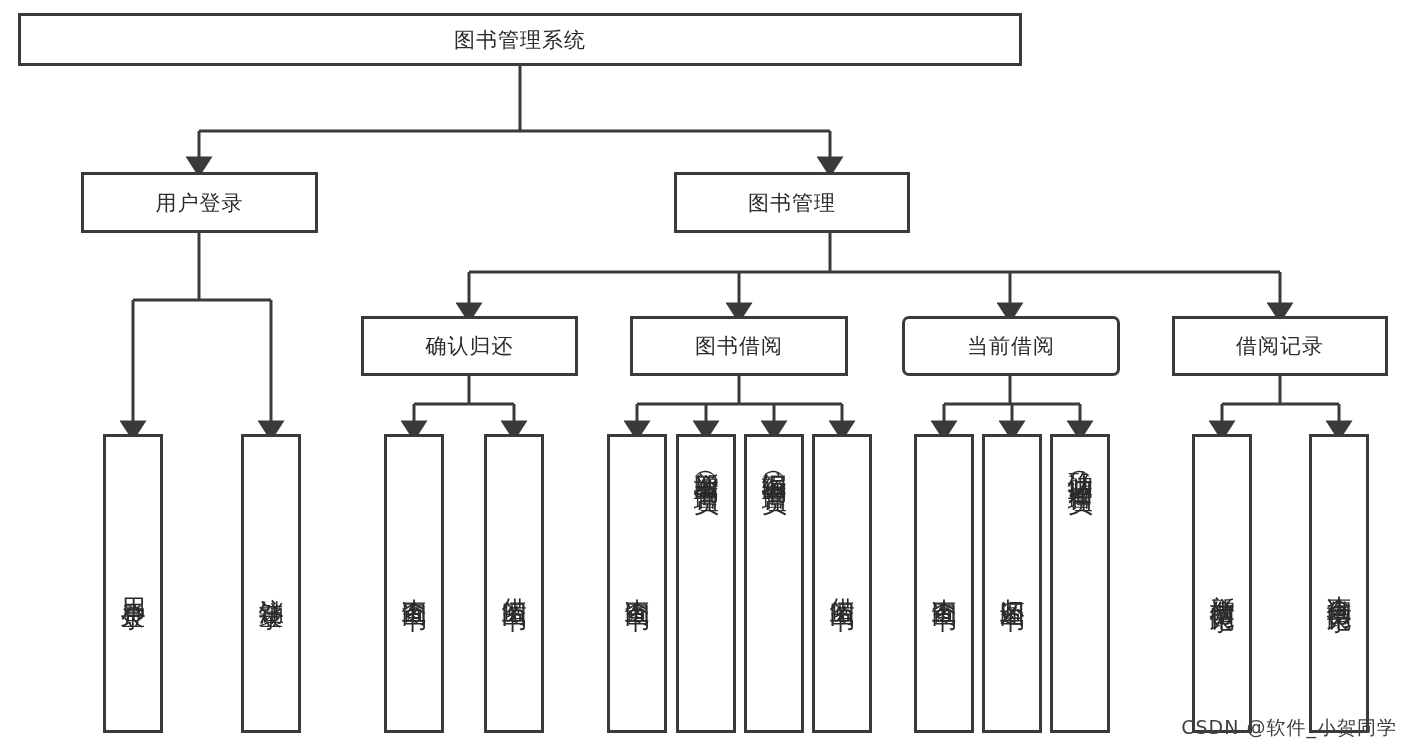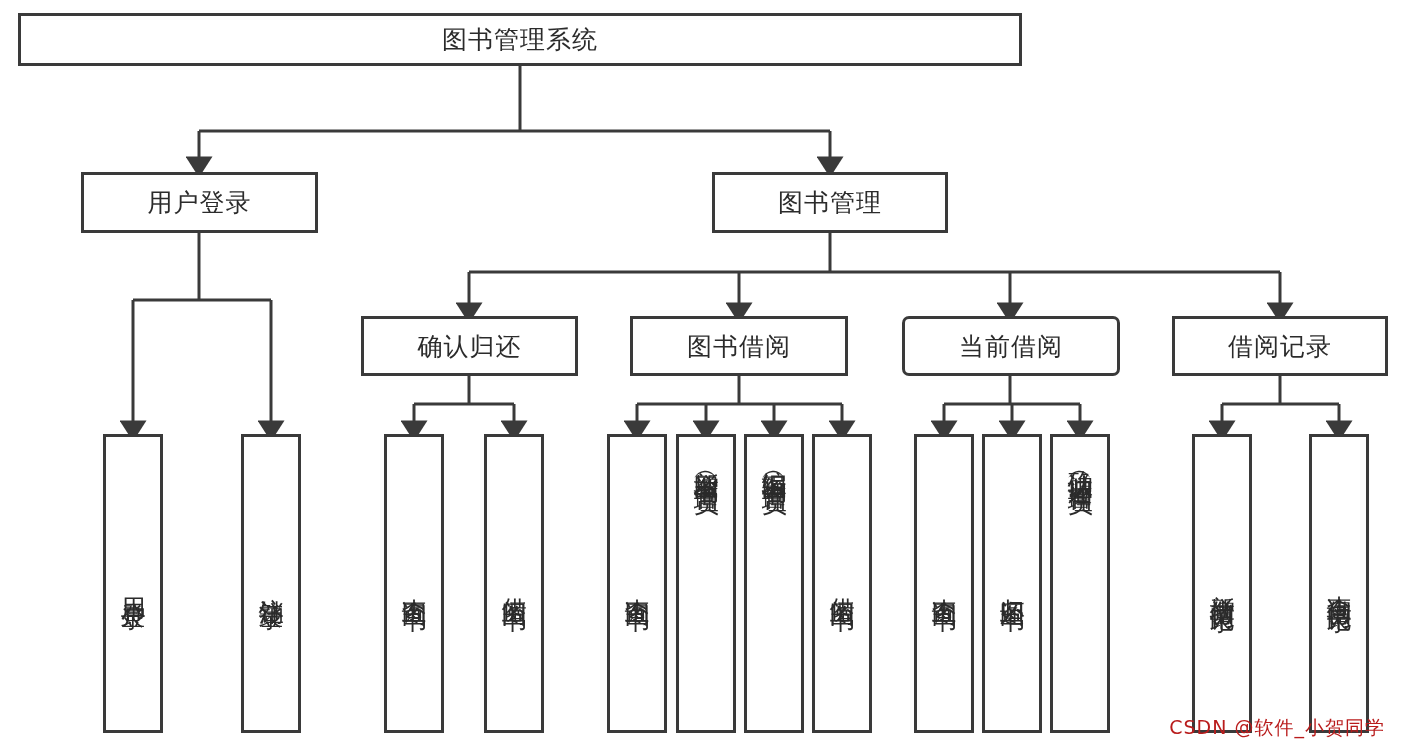--- a/index.html
+++ b/index.html
@@ -1,27 +1,27 @@
 <!DOCTYPE html>
 <html><head>
 <meta charset="utf-8">
 <style>
   html,body{margin:0;padding:0;background:#ffffff;}
   body{width:1405px;height:747px;overflow:hidden;font-family:"DejaVu Sans","Liberation Sans",sans-serif;}
   #stage{position:relative;width:1405px;height:747px;background:#fff;}
   svg#edges{position:absolute;left:0;top:0;width:1405px;height:747px;}
   .node{position:absolute;box-sizing:border-box;background:#ffffff;border:3px solid #3a3a3a;
         display:flex;align-items:center;justify-content:center;color:#2b2b2b;}
-  .node.h{font-size:25px;letter-spacing:1px;}
+  .node.h{font-size:21px;letter-spacing:1px;}
   .node.v{font-size:25px;}
   .vtext{writing-mode:vertical-rl;text-orientation:upright;line-height:1.18;letter-spacing:3px;
          white-space:nowrap;display:block;}
   .node.v{align-items:flex-start;padding-top:14px;justify-content:center;}
   .node.v.center{align-items:center;padding-top:0;}
-  #watermark{position:absolute;right:20px;bottom:6px;font-size:19px;color:#b91c1c;
+  #watermark{position:absolute;right:8px;bottom:6px;font-size:19px;color:#404040;
              letter-spacing:1px;white-space:nowrap;}
 </style>
 </head>
 <body>
 
 <div id="stage">
 
   <svg id="edges" viewBox="0 0 1405 747" xmlns="http://www.w3.org/2000/svg">
     <defs>
       <marker id="arw" markerWidth="9" markerHeight="9" refX="1.2" refY="4.5" orient="auto" markerUnits="strokeWidth">
@@ -68,21 +68,21 @@
       <path d="M1280,376 L1280,404"></path>
       <path d="M1222,404 L1339,404"></path>
       <path d="M1222,404 L1222,424" marker-end="url(#arw)"></path>
       <path d="M1339,404 L1339,424" marker-end="url(#arw)"></path>
     </g>
   </svg>
 
   <div class="node h" style="left:18px;top:13px;width:1004px;height:53px;">图书管理系统</div>
 
   <div class="node h" style="left:81px;top:172px;width:237px;height:61px;">用户登录</div>
-  <div class="node h" style="left:712px;top:172px;width:236px;height:61px;">图书管理</div>
+  <div class="node h" style="left:674px;top:172px;width:236px;height:61px;">图书管理</div>
 
   <div class="node h" style="left:361px;top:316px;width:217px;height:60px;">确认归还</div>
   <div class="node h" style="left:630px;top:316px;width:218px;height:60px;">图书借阅</div>
   <div class="node h" style="left:902px;top:316px;width:218px;height:60px;border-radius:7px;">当前借阅</div>
   <div class="node h" style="left:1172px;top:316px;width:216px;height:60px;">借阅记录</div>
 
   <div class="node v center" style="left:103px;top:434px;width:60px;height:299px;">
     <span class="vtext">用户登录</span>
   </div>
   <div class="node v center" style="left:241px;top:434px;width:60px;height:299px;">

